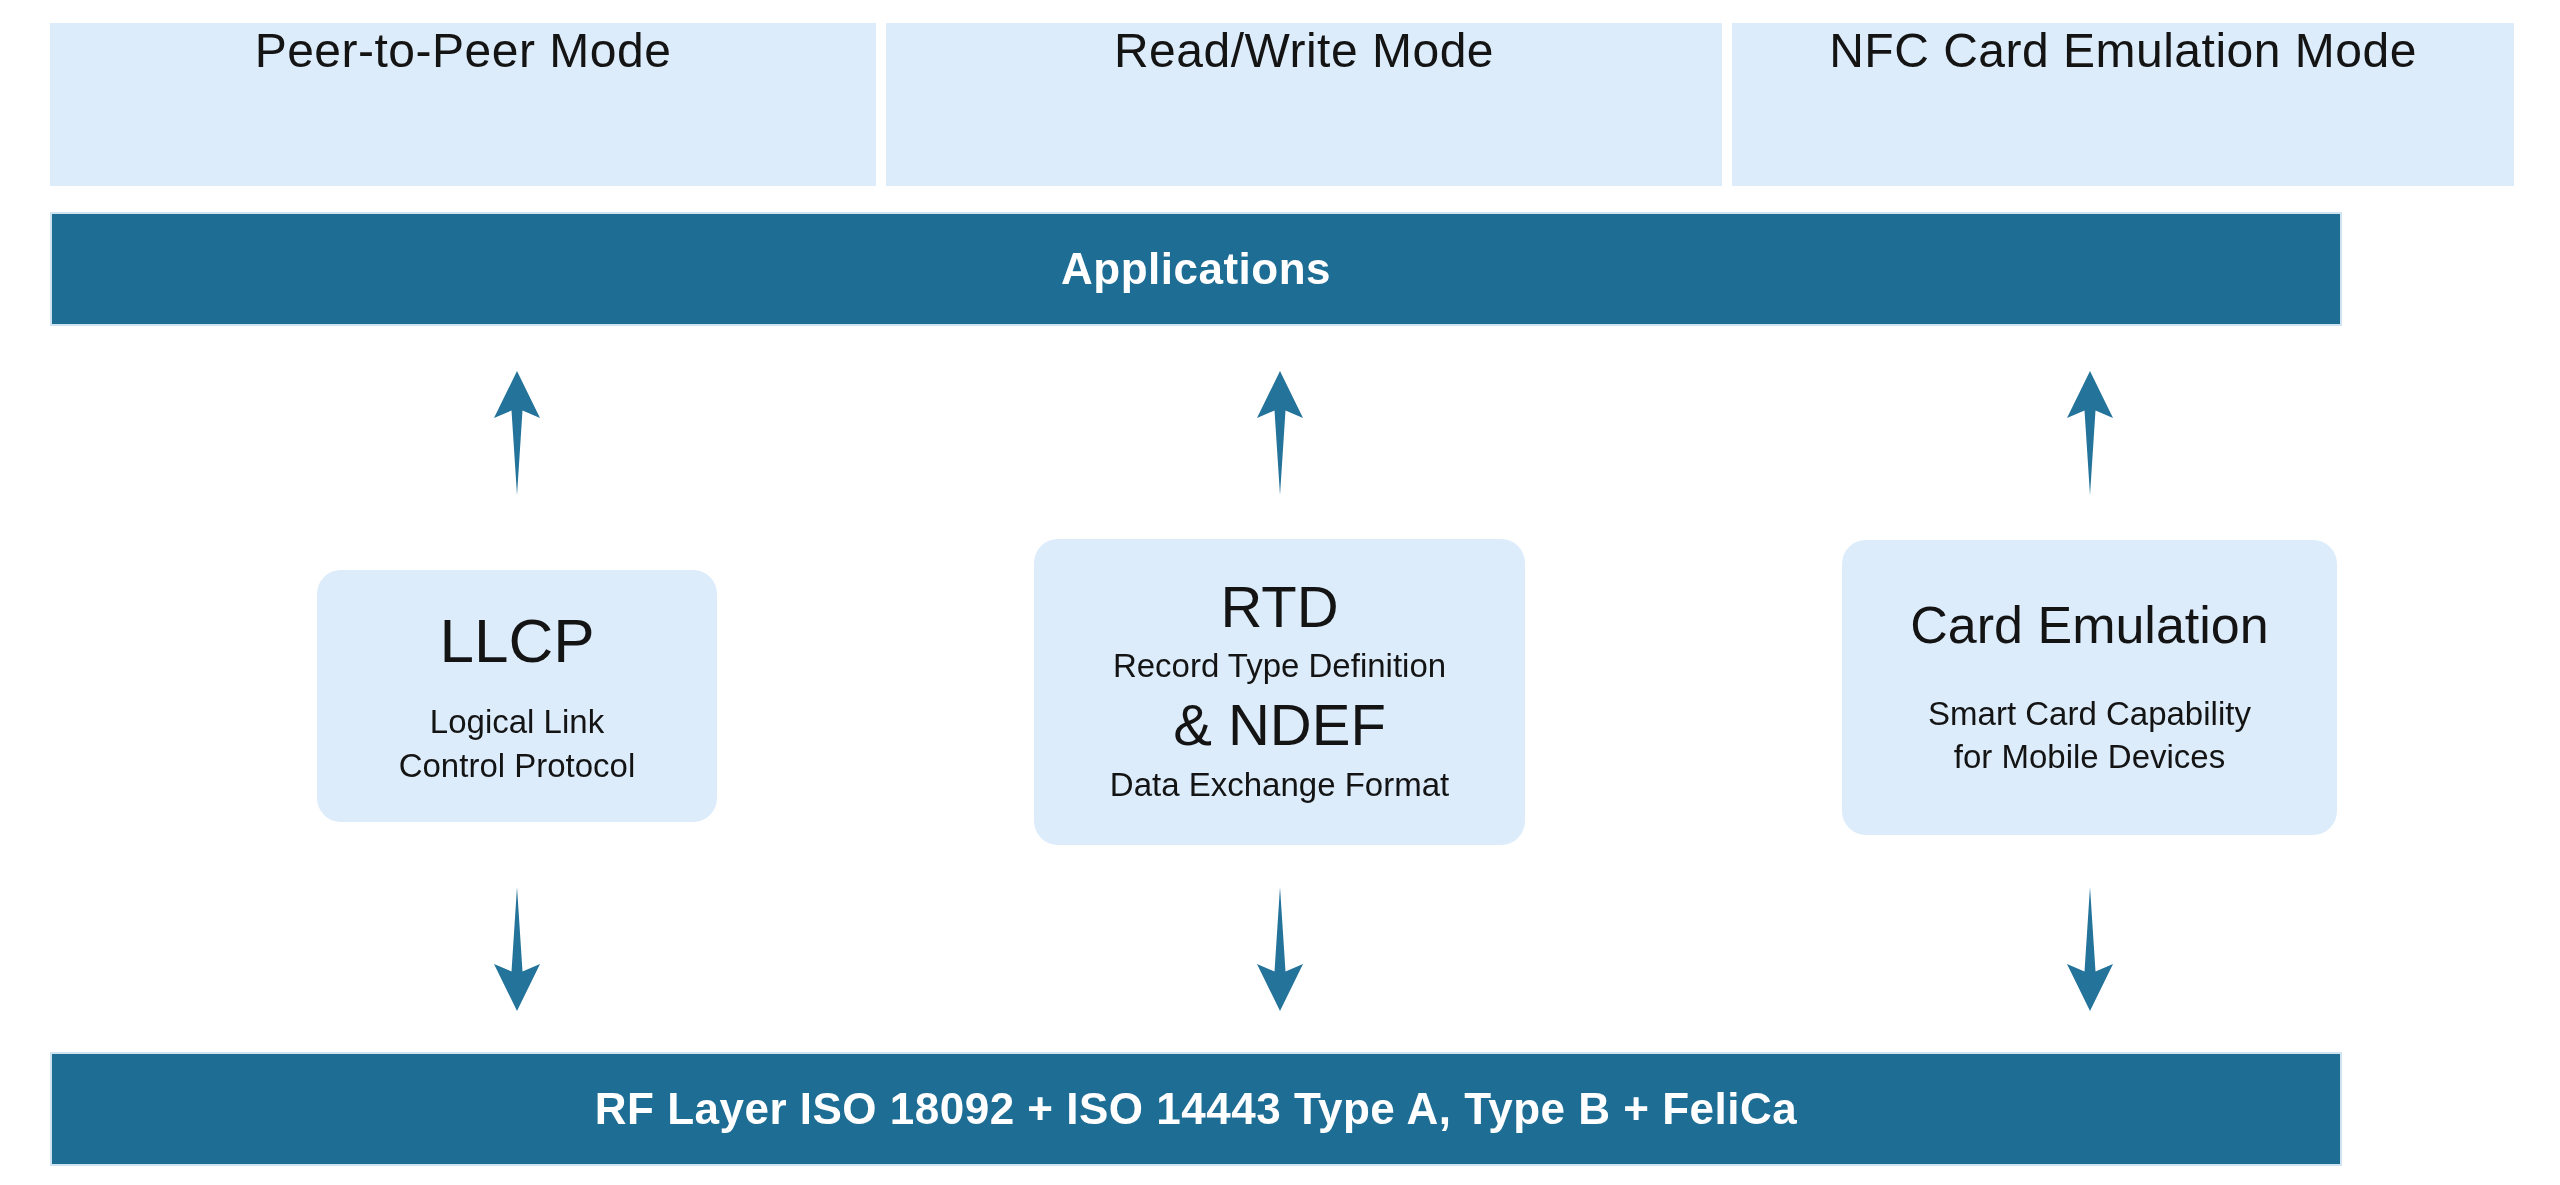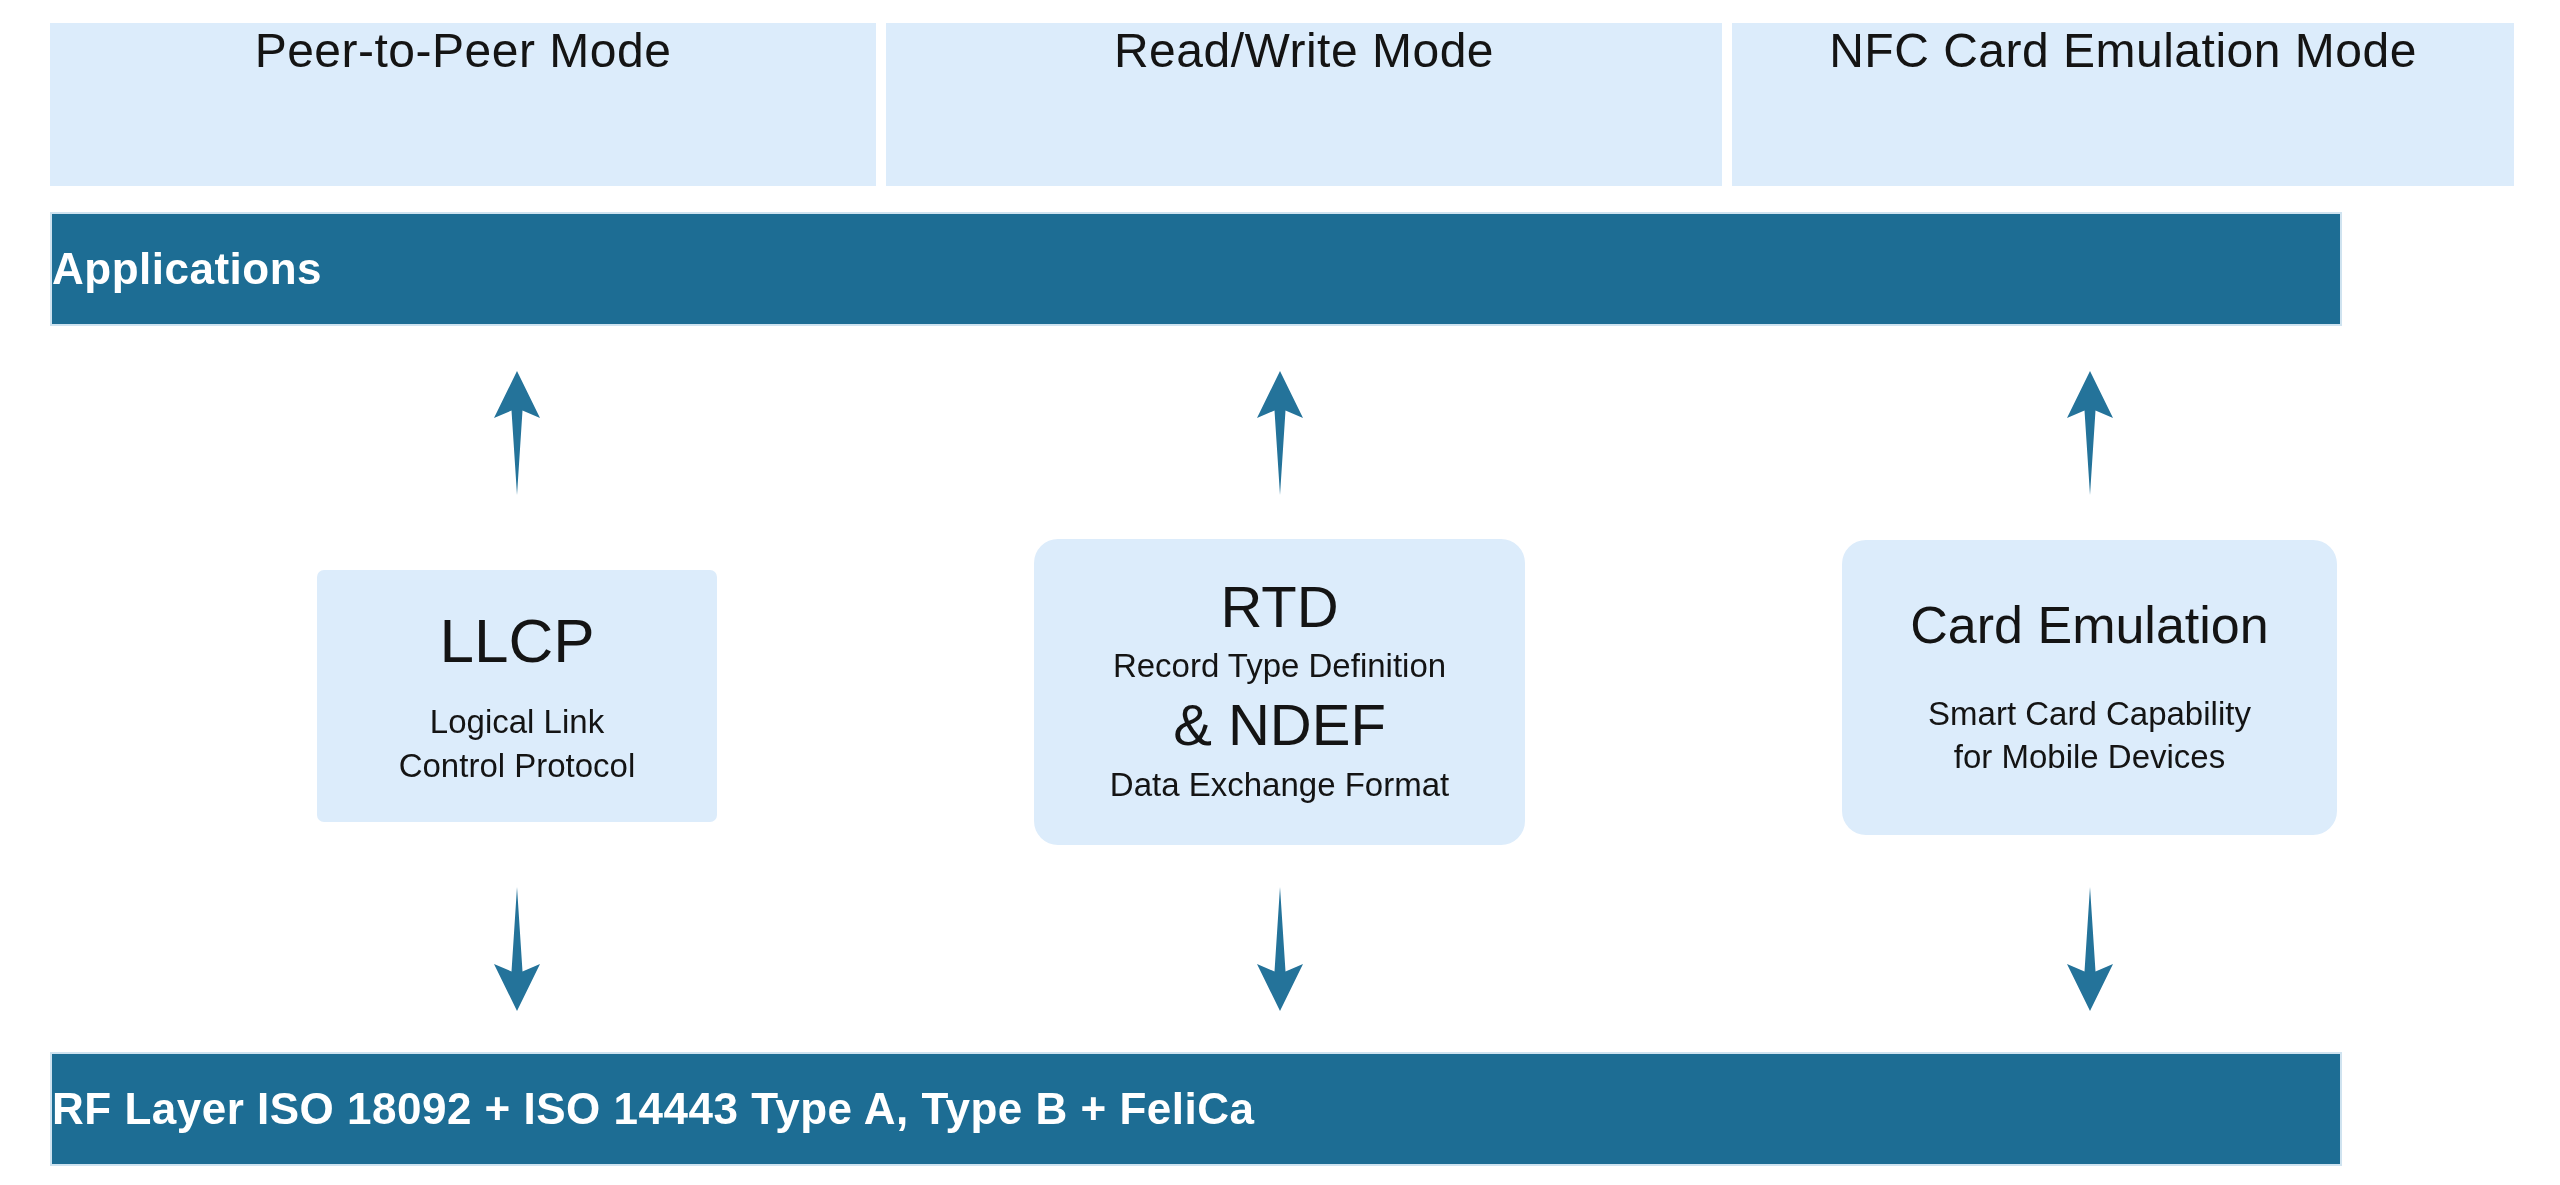--- a/index.html
+++ b/index.html
@@ -33,42 +33,42 @@
   .bar {
     position: absolute;
     left: 50px;
     width: 2292px;
     height: 114px;
     background: #1d6d94;
     border: 2px solid #cfe3f0;
     box-sizing: border-box;
     display: flex;
     align-items: center;
-    justify-content: flex-start;
+    justify-content: center;
     color: #ffffff;
     font-weight: 700;
     font-size: 44px;
     letter-spacing: 0.5px;
   }
   #applications-bar { top: 212px; }
   #rf-layer-bar    { top: 1052px; }
 
   
   .proto-box {
     position: absolute;
     background: #dcecfb;
     border-radius: 24px;
     color: #141414;
     display: flex;
     flex-direction: column;
     align-items: center;
     justify-content: center;
     text-align: center;
   }
-  #llcp-box           { left: 317px;  top: 570px; width: 400px; height: 252px; border-radius: 7px; }
+  #llcp-box           { left: 317px;  top: 570px; width: 400px; height: 252px; }
   #rtd-ndef-box       { left: 1034px; top: 539px; width: 491px; height: 306px; }
   #card-emulation-box { left: 1842px; top: 540px; width: 495px; height: 295px; }
 
   .proto-title-xl { font-size: 62px; font-weight: 500; line-height: 1.15; }
   .proto-title-lg { font-size: 52px; font-weight: 500; line-height: 1.15; }
   .proto-sub      { font-size: 33px; font-weight: 400; line-height: 1.32; text-align: center; }
   #llcp-box .proto-sub { margin-top: 24px; }
   #card-emulation-box .proto-sub { margin-top: 36px; }
   #rtd-ndef-box .proto-sub { margin: 4px 0; }
   #rtd-ndef-box .proto-title-xl { font-size: 58px; }

